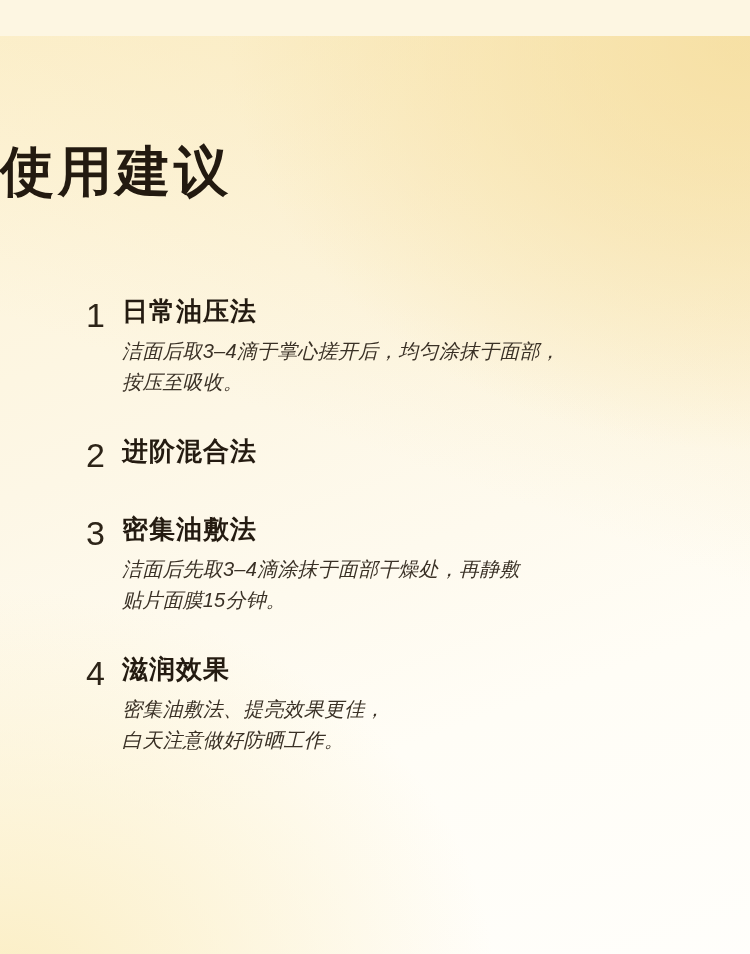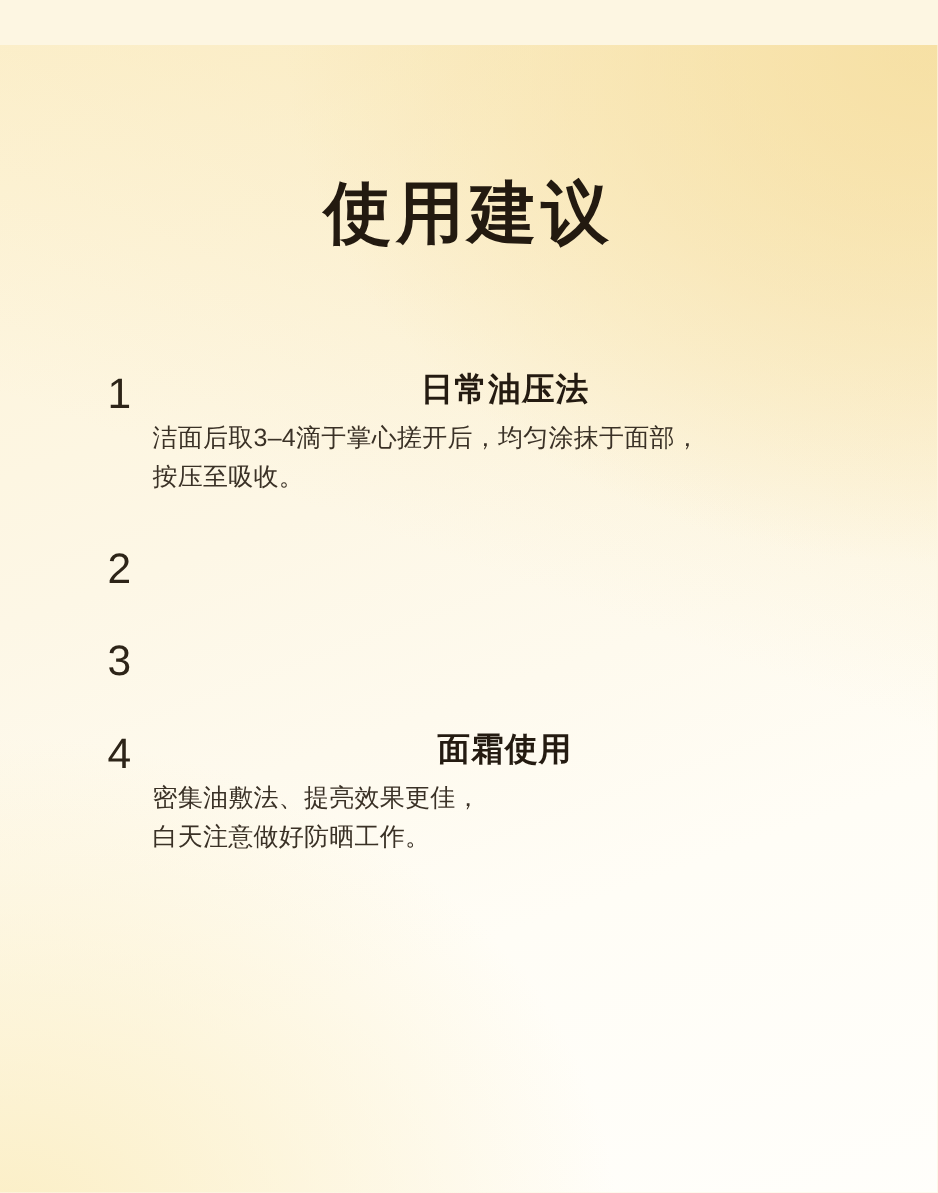--- a/index.html
+++ b/index.html
@@ -28,21 +28,21 @@
   .page::after {
     content: "";
     position: absolute;
     inset: 0;
     background: linear-gradient(200deg, rgba(247,226,168,0.55) 0%, rgba(255,255,255,0) 45%);
     pointer-events: none;
   }
   .title {
     position: relative;
     z-index: 2;
-    text-align: center;
+    text-align: left;
     font-size: 54px;
     line-height: 1;
     font-weight: 700;
     letter-spacing: 4px;
     padding-top: 108px;
     color: #231a10;
   }
   .steps {
     position: relative;
     z-index: 2;
@@ -68,28 +68,28 @@
   .step-body {
     flex: 1 1 auto;
   }
   .step-head {
     font-size: 26px;
     line-height: 30px;
     font-weight: 700;
     letter-spacing: 1px;
     color: #241b11;
     margin-bottom: 10px;
-    text-align: center;
   }
   .step-desc {
     font-size: 20px;
     line-height: 31px;
     letter-spacing: 0.2px;
     color: #3a3126;
     white-space: pre-line;
+    font-style: italic;
   }
 </style>
 </head>
 <body>
 
 <div class="page">
 
   <h1 class="title">使用建议</h1>
 
   <ol class="steps">
@@ -99,30 +99,36 @@
       <div class="step-body">
         <div class="step-head">日常油压法</div>
         <div class="step-desc">洁面后取3–4滴于掌心搓开后，均匀涂抹于面部，
 按压至吸收。</div>
       </div>
     </li>
 
     <li class="step">
       <div class="step-num">2</div>
       <div class="step-body">
+        <div class="step-head">进阶混合法</div>
       </div>
     </li>
 
     <li class="step">
       <div class="step-num">3</div>
+      <div class="step-body">
+        <div class="step-head">密集油敷法</div>
+        <div class="step-desc">洁面后先取3–4滴涂抹于面部干燥处，再静敷
+贴片面膜15分钟。</div>
+      </div>
     </li>
 
     <li class="step">
       <div class="step-num">4</div>
       <div class="step-body">
-        <div class="step-head">面霜使用</div>
+        <div class="step-head">滋润效果</div>
         <div class="step-desc">密集油敷法、提亮效果更佳，
 白天注意做好防晒工作。</div>
       </div>
     </li>
 
   </ol>
 </div>
 
 </body></html>

